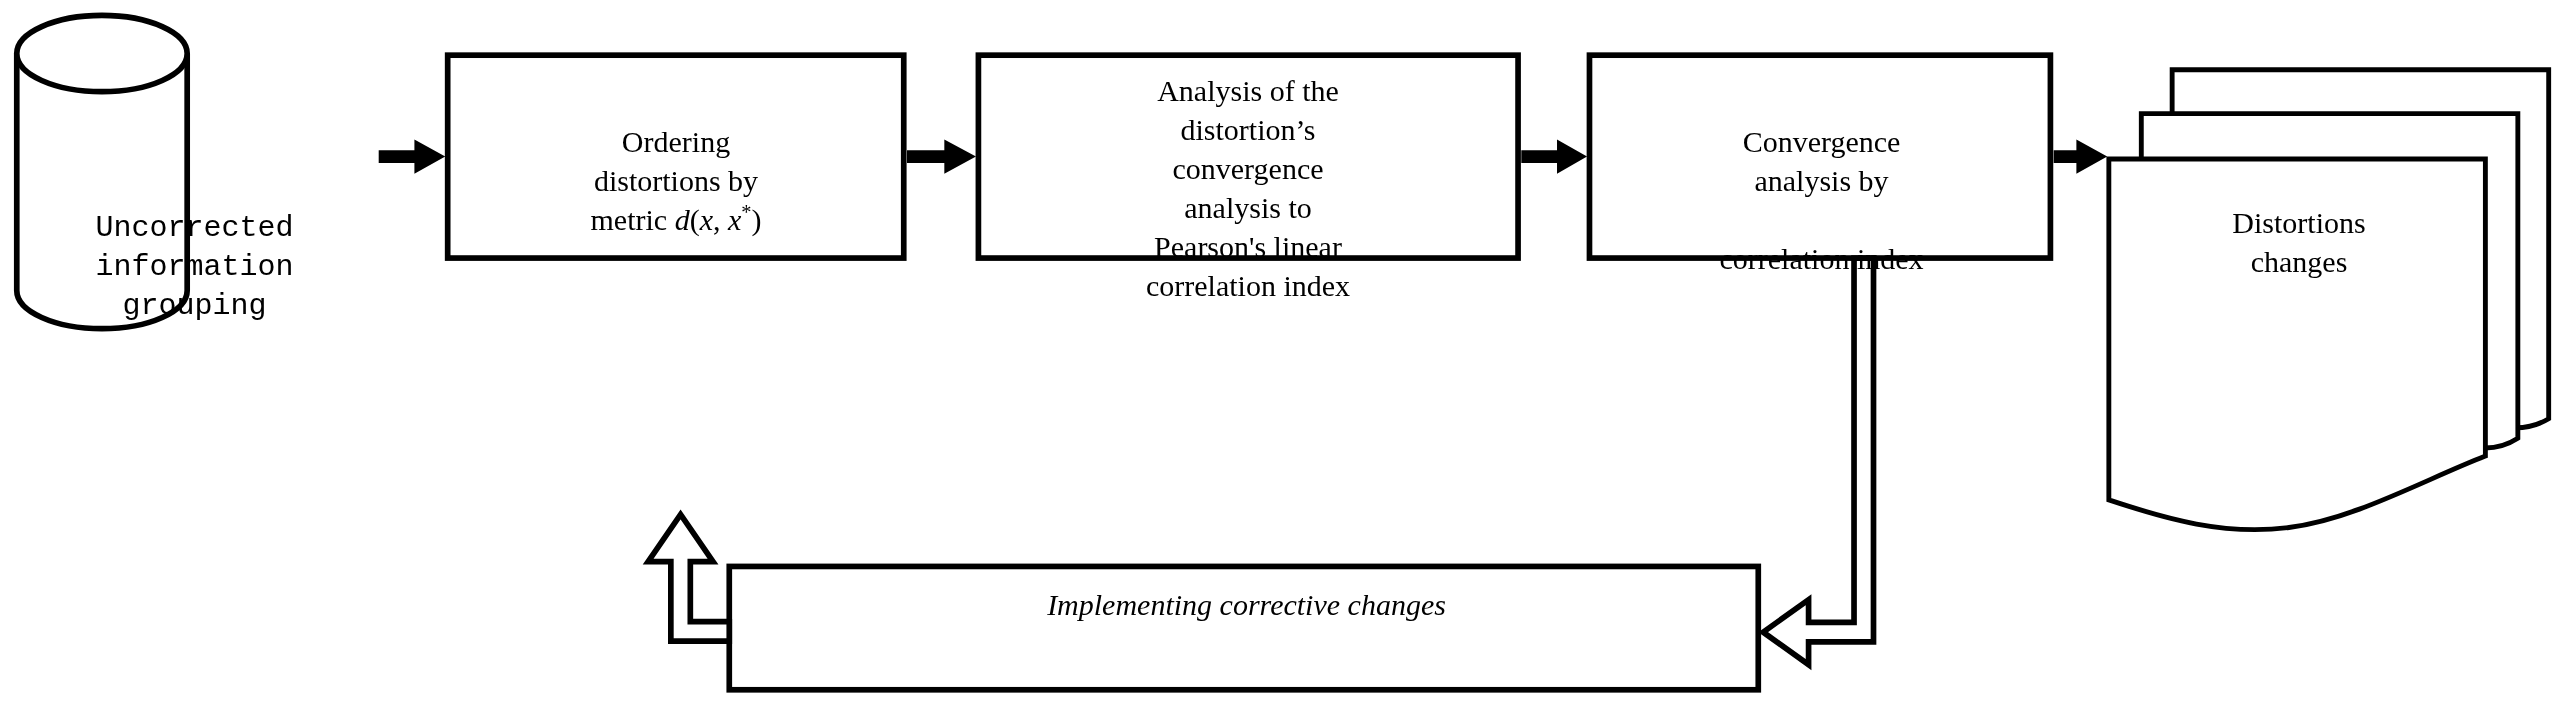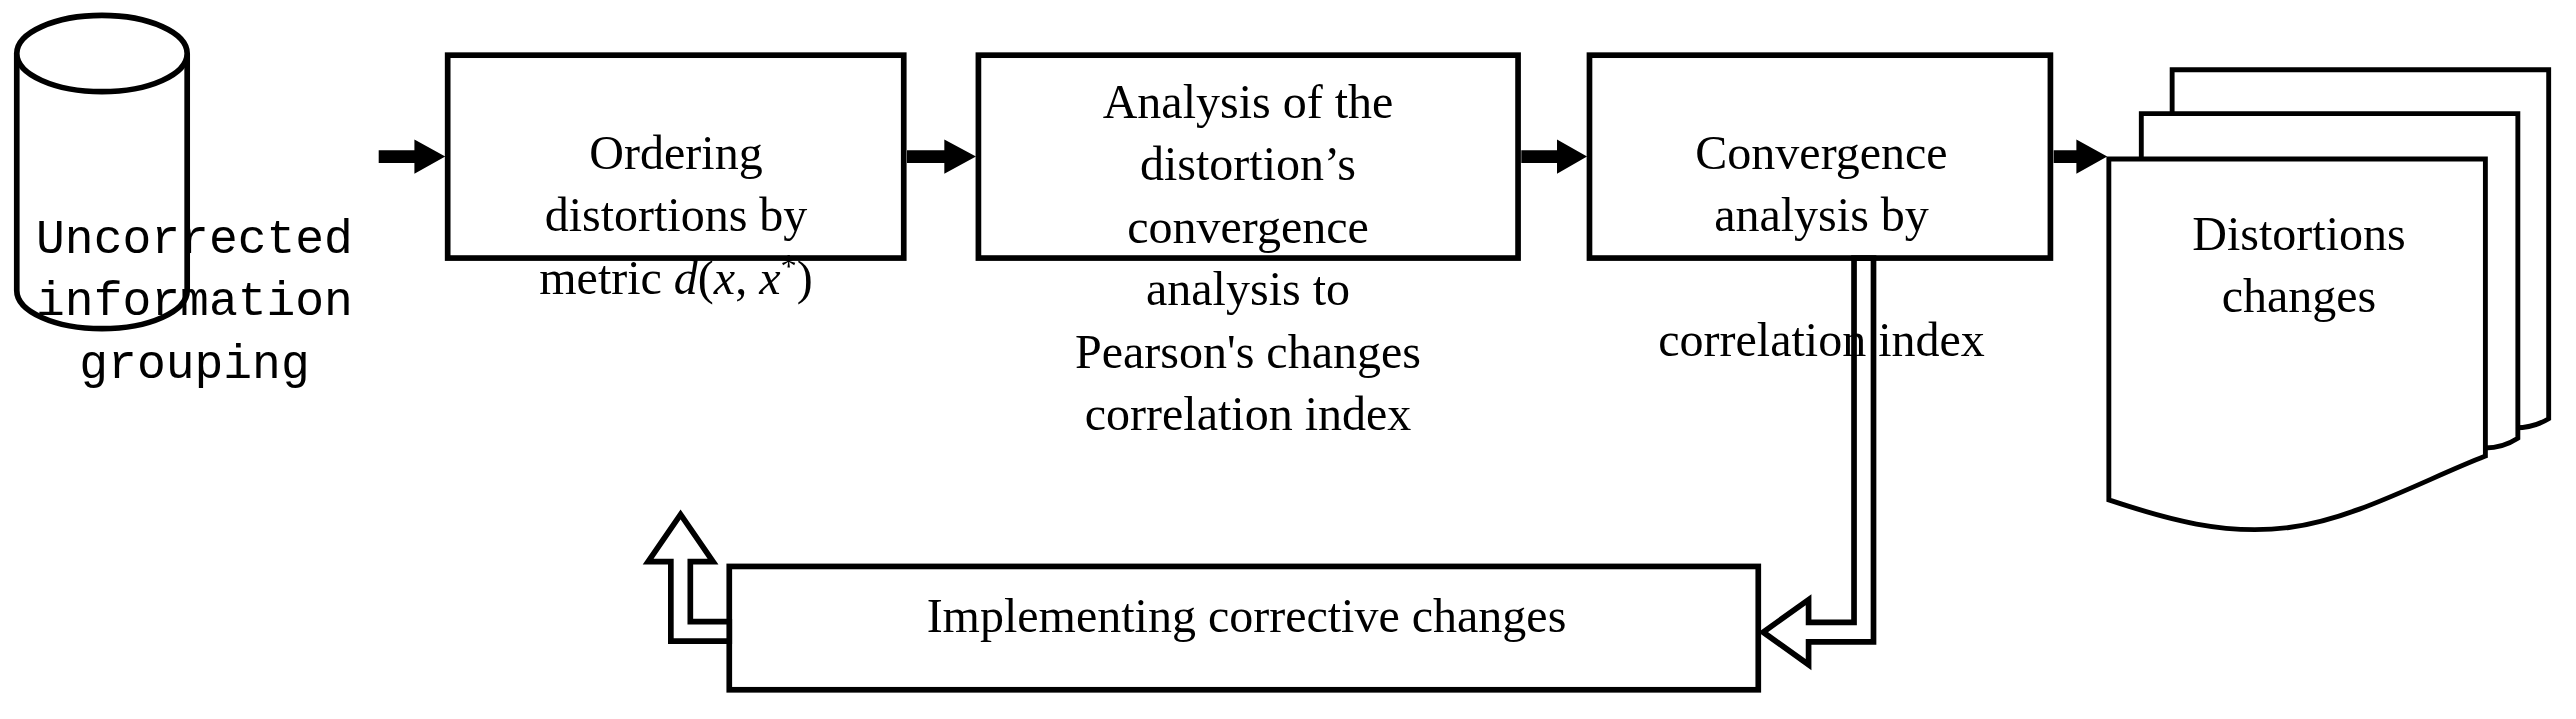--- a/index.html
+++ b/index.html
@@ -43,40 +43,40 @@
     stroke: #000000;
     stroke-width: 7;
     stroke-linejoin: miter;
   }
   .label {
     position: absolute;
     text-align: center;
     color: #000000;
     line-height: 1.30;
     font-family: "Liberation Serif", "DejaVu Serif", serif;
-    font-size: 48px;
+    font-size: 30px;
     white-space: pre-line;
     pointer-events: none;
     user-select: none;
   }
   .label .mathit {
     font-style: italic;
     font-family: "Liberation Serif", "DejaVu Serif", serif;
   }
   .label sup.star {
     font-size: 0.68em;
     vertical-align: super;
     line-height: 0;
   }
   #db-label      { left: 16px;   top: 209px;  width: 357px; font-family: Liberation Mono, monospace; }
   #box1-label    { left: 455px;  top: 122px;  width: 442px; }
   #box2-label    { left: 984px; top: 71px;   width: 528px; }
   #box3-label    { left: 1596px; top: 122px;  width: 451px; }
   #docs-label    { left: 2108px; top: 203px;  width: 382px; }
-  #feedback-label{ left: 739px;  top: 585px;  width: 1015px; }
+  #feedback-label{ left: 739px;  top: 585px;  width: 1015px; font-style: italic; }
 </style>
 </head>
 <body>
 
 <div id="canvas">
 
   <svg class="layer" viewBox="0 0 3173 886" xmlns="http://www.w3.org/2000/svg">
 
     <g>
       <path class="shape-stroke" d="M 18 72
@@ -191,21 +191,21 @@
                L 898 766
                Z"></path>
     </g>
 
   </svg>
 
   <div class="label" id="db-label"><span>Uncorrected</span><br><span>information</span><br><span>grouping</span></div>
 
   <div class="label" id="box1-label"><span>Ordering</span><br><span>distortions by</span><br><span><span>metric </span><span class="mathit">d</span><span>(</span><span class="mathit">x</span><span>, </span><span class="mathit">x</span><sup class="star">*</sup><span>)</span></span></div>
 
-  <div class="label" id="box2-label"><span>Analysis of the</span><br><span>distortion’s</span><br><span>convergence</span><br><span>analysis to</span><br><span>Pearson's changes</span><br><span>correlation index</span></div>
+  <div class="label" id="box2-label"><span>Analysis of the</span><br><span>distortion’s</span><br><span>convergence</span><br><span>analysis to</span><br><span>Pearson's linear</span><br><span>correlation index</span></div>
 
   <div class="label" id="box3-label"><span>Convergence</span><br><span>analysis by</span><br><br><span>correlation index</span></div>
 
   <div class="label" id="docs-label"><span>Distortions</span><br><span>changes</span></div>
 
   <div class="label" id="feedback-label"><span>Implementing corrective changes</span></div>
 
 </div>
 
 

